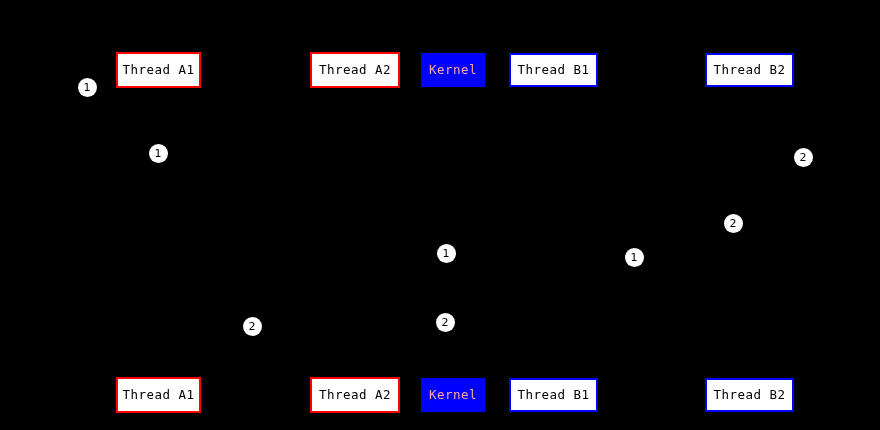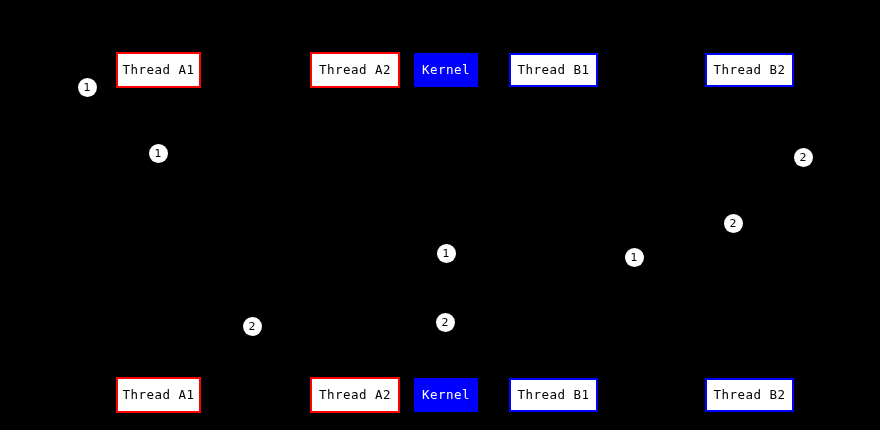--- a/index.html
+++ b/index.html
@@ -39,21 +39,22 @@
   }
   .participant.thread-b {
     background: #ffffff;
     border: 2px solid #0000ff;
     color: #000000;
     margin-left: 15px;
   }
   .participant.kernel {
     background: #0000ff;
     border: 2px solid #0000ff;
-    color: #ffffff;
+    color: #fca5a5;
+    margin-left: 7px;
   }
   .marker {
     position: absolute;
     width: 19px;
     height: 19px;
     border-radius: 50%;
     background: #ffffff;
     color: #000000;
     display: flex;
     align-items: center;

